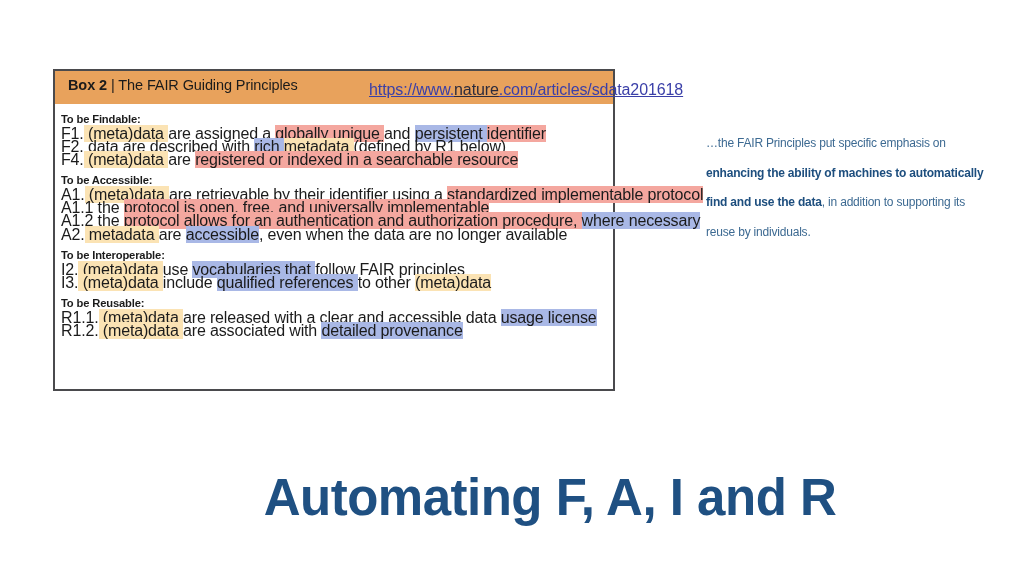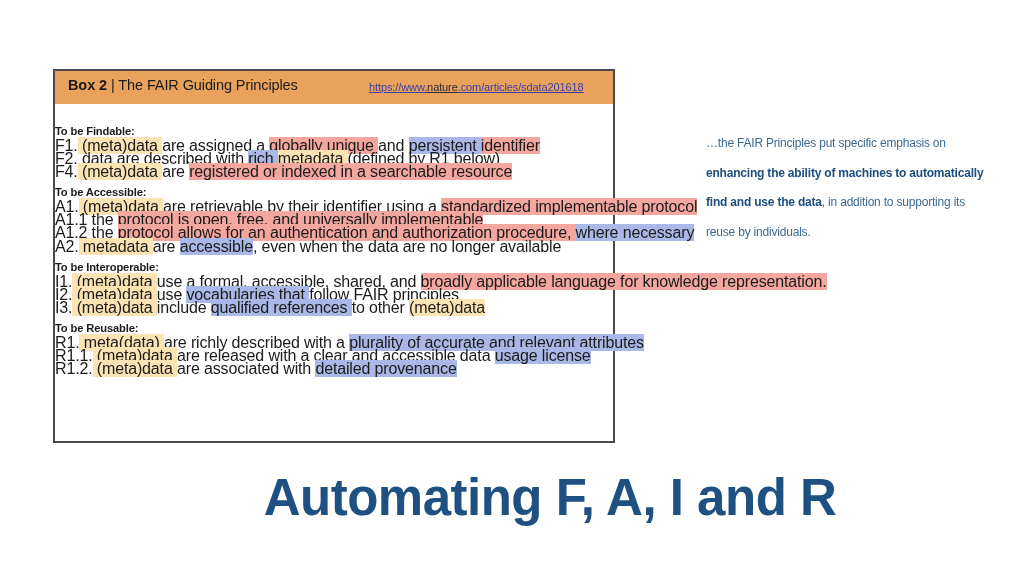--- a/index.html
+++ b/index.html
@@ -14,21 +14,21 @@
     font-family: "Liberation Sans", sans-serif;
     position: relative;
   }
 
   
   .fair-box {
     position: absolute;
     left: 53px;
     top: 69px;
     width: 562px;
-    height: 374px;
+    height: 322px;
     border: 2px solid #4a4a4d;
     background: #ffffff;
     box-sizing: border-box;
   }
   .fair-box-header {
     height: 33px;
     background: #e8a25c;
     box-sizing: border-box;
     position: relative;
     display: flex;
@@ -44,32 +44,31 @@
     white-space: nowrap;
     letter-spacing: -0.1px;
   }
   .fair-box-title b { font-weight: bold; }
   .fair-box-title .sep { font-weight: normal; }
   .fair-box-url {
     position: absolute;
     left: 314px;
     top: 10px;
     font-family: "Liberation Sans", sans-serif;
-    font-size: 11px;
+    font-size: 16px;
     color: #3a3fa8;
     text-decoration: underline;
     white-space: nowrap;
     letter-spacing: -0.1px;
     cursor: pointer;
   }
   .fair-box-url .dk { color: #2b2b3d; text-decoration: underline; }
 
   .fair-body {
-    padding: 9px 0 0 0;
-    margin-top: 12px;
+    padding: 9px 0 0 6px;
   }
   .sect { margin-bottom: 8px; }
   .sect:last-child { margin-bottom: 0; }
   .sect-title {
     font-family: "Liberation Sans", sans-serif;
     font-weight: bold;
     font-size: 11.2px;
     color: #1b1b1b;
     line-height: 13.2px;
     margin-bottom: 0.5px;
@@ -141,27 +140,25 @@
       </div>
       <div class="sect">
         <div class="sect-title">To be Accessible:</div>
         <div class="prin"><span>A1.</span><span class="hl-y"> (meta)data </span><span>are retrievable by their identifier using a </span><span class="hl-p">standardized implementable protocol</span></div>
         <div class="prin"><span>A1.1</span><span> the </span><span class="hl-p">protocol is open, free, and universally implementable</span></div>
         <div class="prin"><span>A1.2</span><span> the </span><span class="hl-p">protocol allows for an authentication and authorization procedure, </span><span class="hl-b">where necessary</span></div>
         <div class="prin"><span>A2.</span><span class="hl-y"> metadata </span><span>are </span><span class="hl-b">accessible</span><span>, even when the data are no longer available</span></div>
       </div>
       <div class="sect">
         <div class="sect-title">To be Interoperable:</div>
-        <div class="prin"><span>I1.</span><span class="hl-y"> (meta)data </span><span>use a formal, accessible, shared, and </span><span class="hl-p">broadly applicable language for knowledge representation.</span></div>
         <div class="prin"><span>I2.</span><span class="hl-y"> (meta)data </span><span>use </span><span class="hl-b">vocabularies that </span><span>follow FAIR principles</span></div>
         <div class="prin"><span>I3.</span><span class="hl-y"> (meta)data </span><span>include </span><span class="hl-b">qualified references </span><span>to other </span><span class="hl-y">(meta)data</span></div>
       </div>
       <div class="sect">
         <div class="sect-title">To be Reusable:</div>
-        <div class="prin"><span>R1.</span><span class="hl-y"> meta(data) </span><span>are richly described with a </span><span class="hl-b">plurality of accurate and relevant attributes</span></div>
         <div class="prin"><span>R1.1.</span><span class="hl-y"> (meta)data </span><span>are released with a clear and accessible data </span><span class="hl-b">usage license</span></div>
         <div class="prin"><span>R1.2.</span><span class="hl-y"> (meta)data </span><span>are associated with </span><span class="hl-b">detailed provenance</span></div>
       </div>
     </div>
 
 </div>
 
 <div class="quote" id="quote-block"><span>…the FAIR Principles put specific emphasis on </span><b>enhancing the ability of machines to automatically find and use the data</b><span>, in addition to supporting its reuse by individuals.</span></div>
 
 <div class="headline">Automating F, A, I and R</div>

